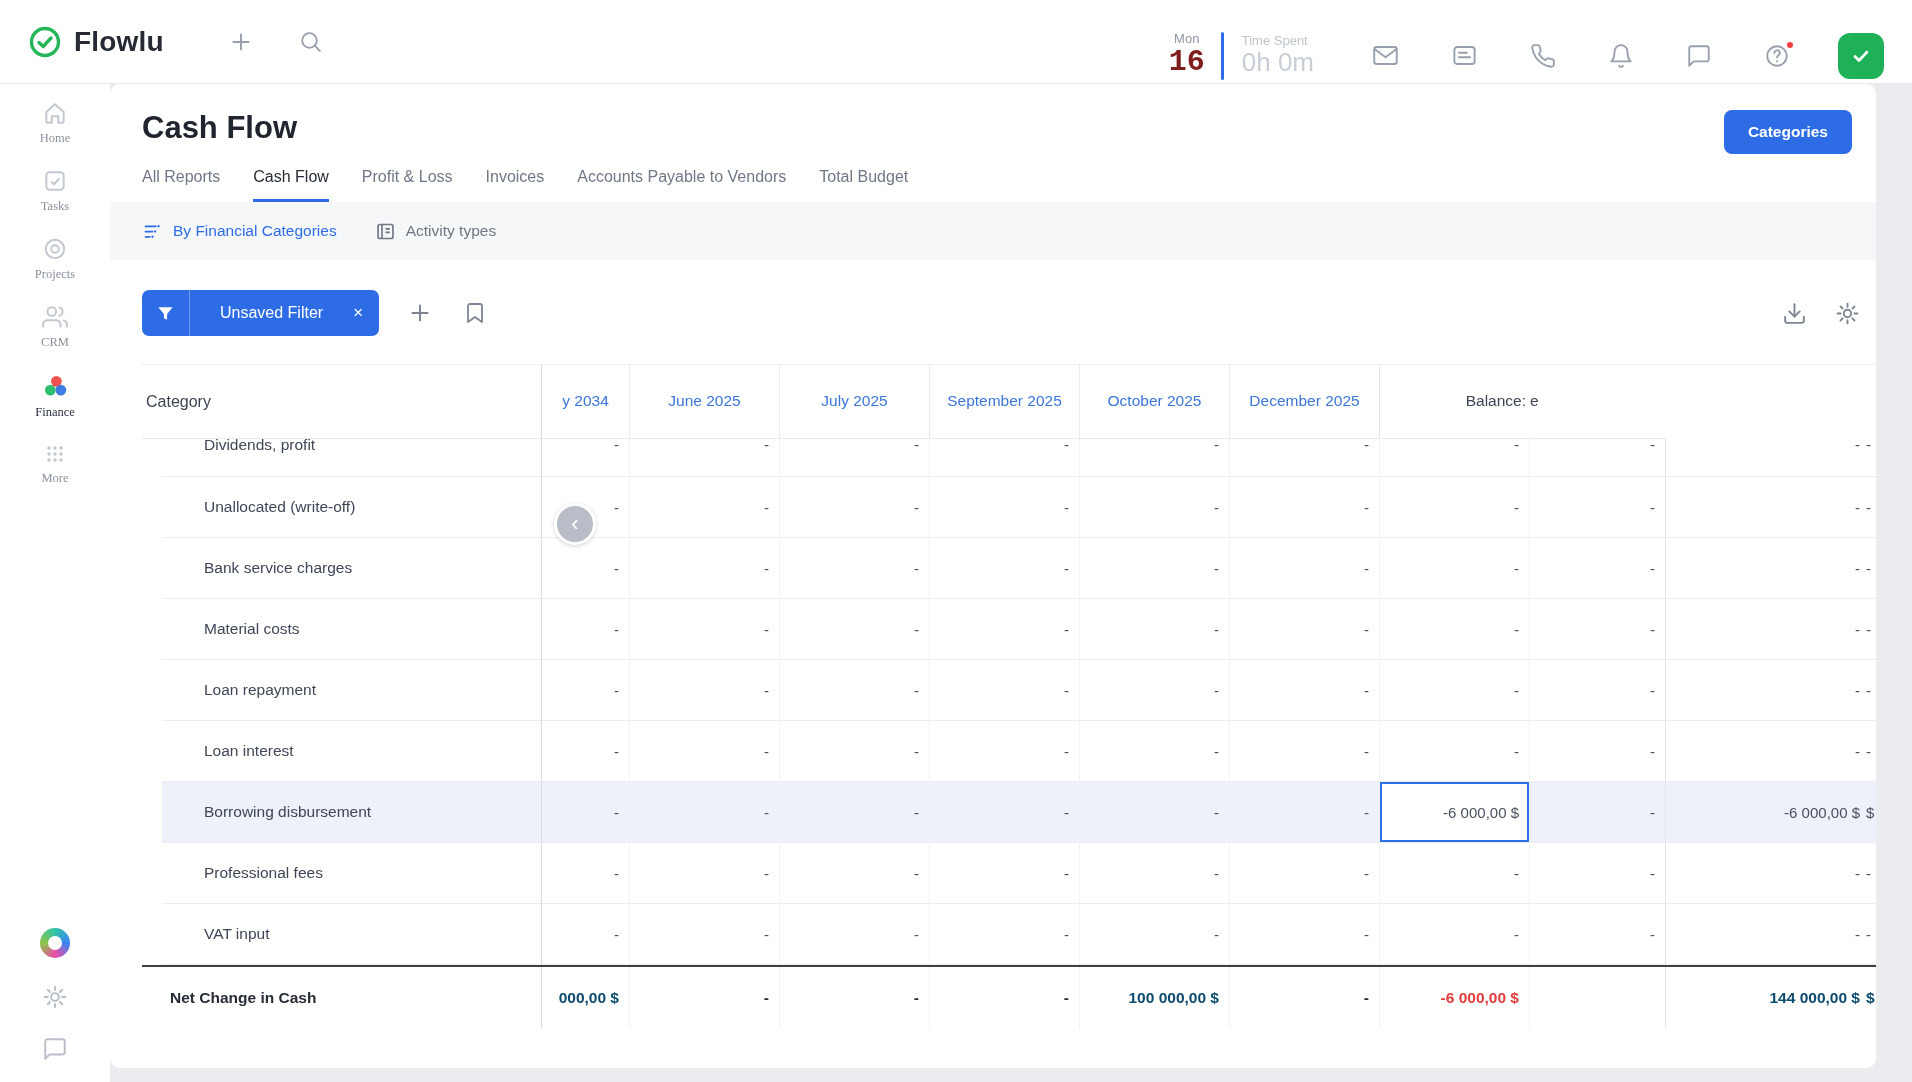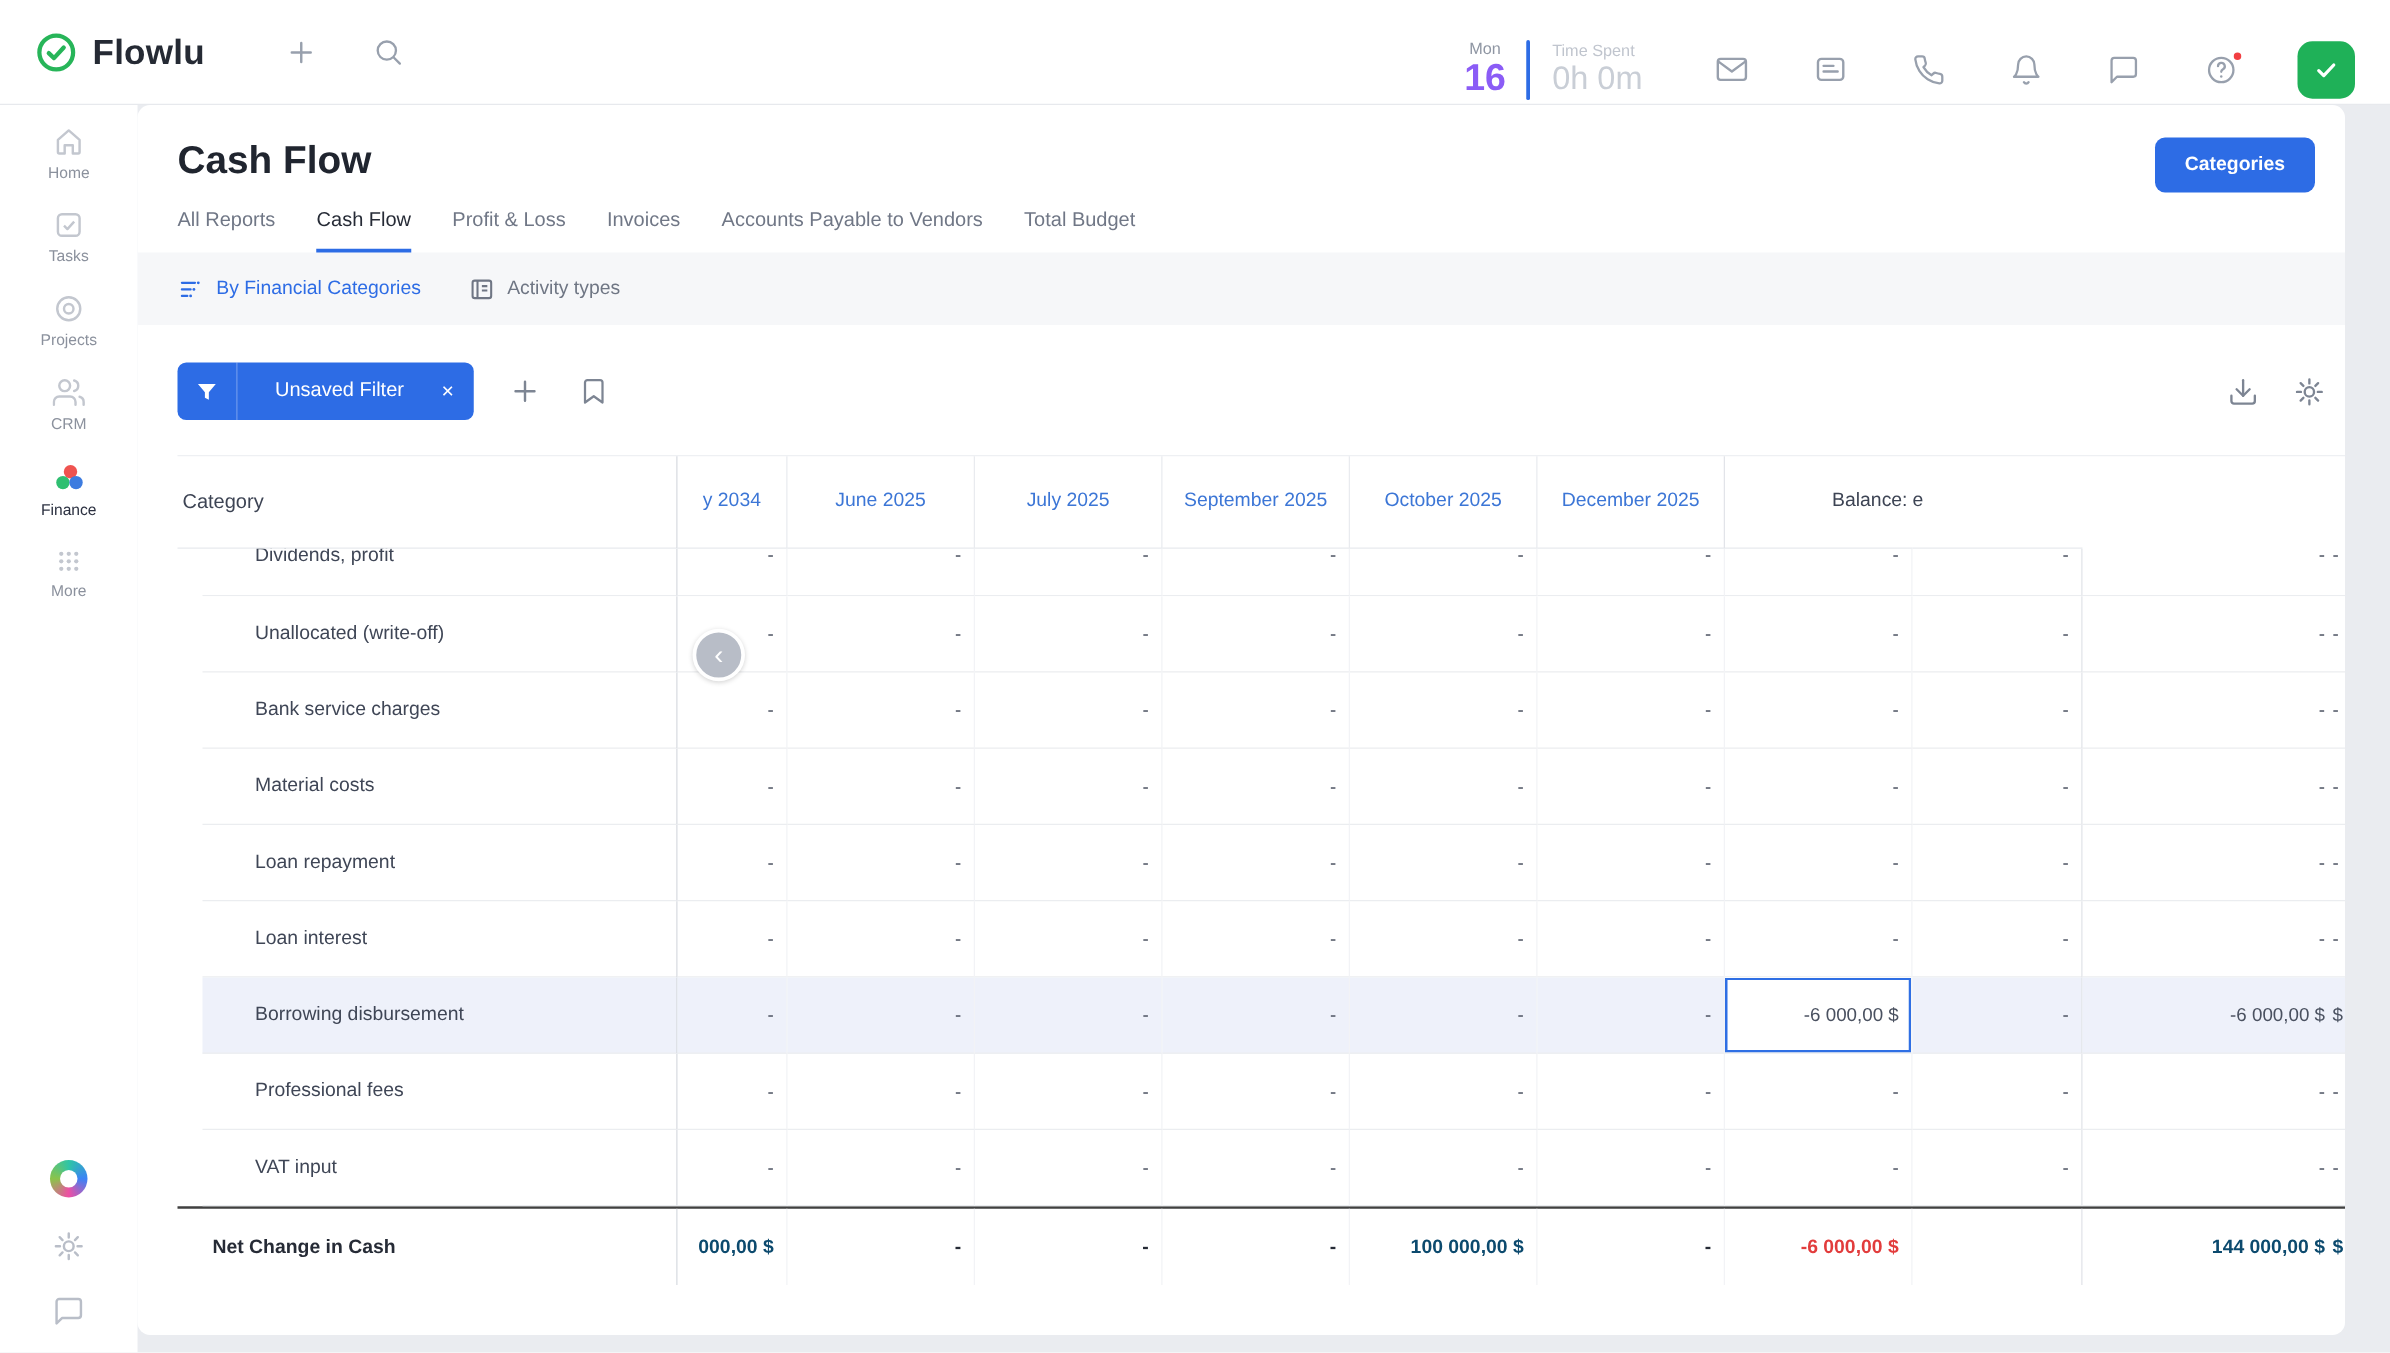--- a/index.html
+++ b/index.html
@@ -9,34 +9,34 @@
   
   .topbar { height:84px; background:#fff; border-bottom:1px solid #e7e9ed; display:flex; align-items:center; padding:0 28px; }
   .brand { display:flex; align-items:center; gap:12px; cursor:pointer; }
   .brand-name { font-size:28px; font-weight:700; color:#252a34; letter-spacing:.2px; }
   .tb-icon { background:none; border:none; cursor:pointer; color:#98a0ad; display:flex; align-items:center; }
   .tb-plus { margin-left:64px; }
   .tb-search { margin-left:44px; }
   .tb-right { margin-left:auto; display:flex; align-items:center;margin-top:28px; }
   .date-block { display:flex; flex-direction:column; align-items:center; cursor:pointer; }
   .date-dow { font-size:13px; color:#8f96a3; line-height:1.1; }
-  .date-num { font-size:30px; font-weight:600; color:#8b5cf6; line-height:1.1; }
+  .date-num { font-size:30px; font-weight:600; color:#7f1d1d; line-height:1.1;font-family:Liberation Mono, monospace; }
   .vbar { width:3px; height:48px; background:#2d6ce5; border-radius:2px; margin:0 18px 0 16px; }
   .time-block { display:flex; flex-direction:column; align-items:flex-start; cursor:pointer; }
   .ts-label { font-size:13px; color:#c0c5ce; line-height:1.2; }
   .ts-value { font-size:26px; color:#c9ced6; line-height:1.15; }
   .tb-icons { display:flex; align-items:center; gap:52px; margin-left:58px; }
   .help-wrap { position:relative; }
   .red-dot { position:absolute; top:-3px; right:-5px; width:10px; height:10px; background:#f23f42; border-radius:50%; border:2px solid #fff; }
   .tb-app { width:46px; height:46px; background:#1fb158; border-radius:12px; display:flex; align-items:center; justify-content:center; margin-left:48px; cursor:pointer; }
 
   
   .layout { display:flex; height:998px; }
   .sidebar { width:110px; background:#fff; display:flex; flex-direction:column; align-items:center; padding:16px 0 20px 0; }
-  .side-item { display:flex; flex-direction:column; align-items:center; gap:5px; margin-bottom:22px; cursor:pointer; color:#c3c7cf; }
+  .side-item { display:flex; flex-direction:column; align-items:center; gap:5px; margin-bottom:22px; cursor:pointer; color:#c3c7cf;font-family:Liberation Serif, serif; }
   .side-item .lbl { font-size:12.5px; color:#8b919d; }
   .side-item.active .lbl { color:#2b3040; }
   .side-spacer { flex:1; }
   .side-bottom { display:flex; flex-direction:column; align-items:center; gap:26px; color:#b9bec8; }
   .apps-icon { width:30px; height:30px; border-radius:50%; background:conic-gradient(#2fc5a6,#3b82f6,#ee4fa4,#8bc34a,#2fc5a6); position:relative; cursor:pointer; }
   .apps-icon::after { content:""; position:absolute; inset:8px; background:#fff; border-radius:50%; }
 
   .content { flex:1; padding:0 36px 14px 0; }
   .card { background:#fff; border-radius:10px; height:100%; padding:26px 0 0 32px; position:relative; overflow:hidden; }
 

